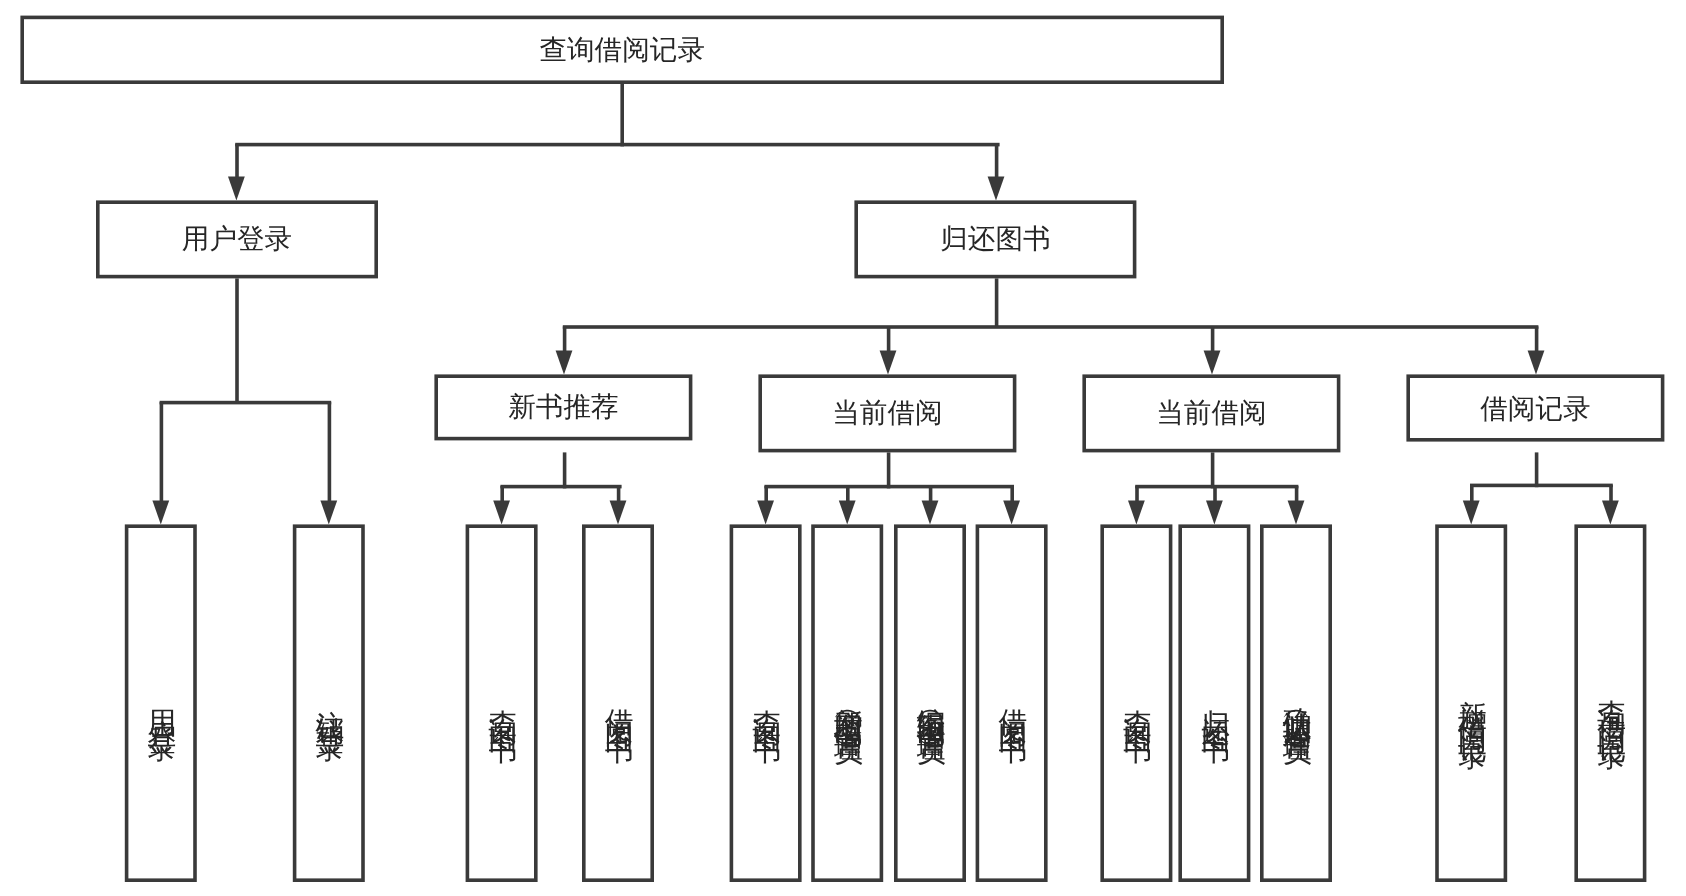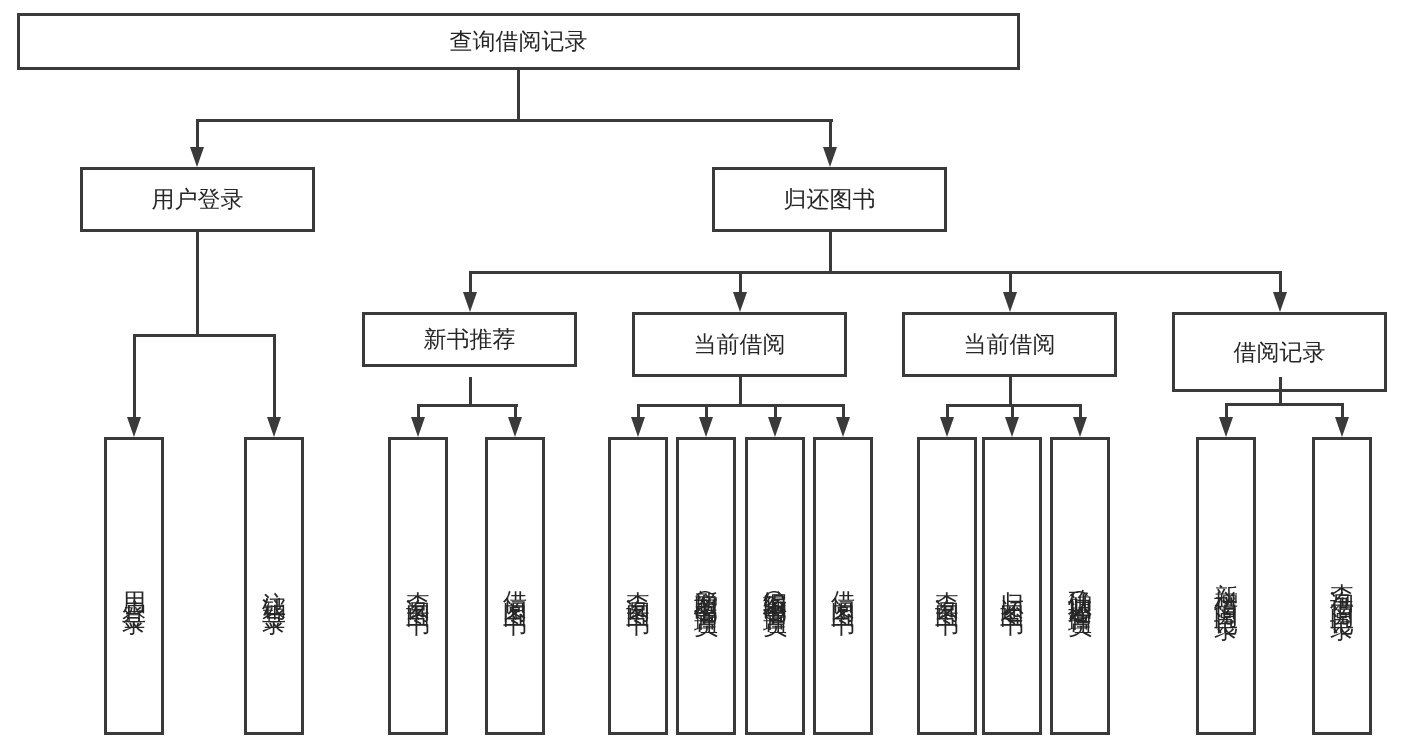--- a/index.html
+++ b/index.html
@@ -96,21 +96,21 @@
 
   <div class="box" style="left:362px;top:312px;width:215px;height:55px">
     <span>新书推荐</span>
   </div>
   <div class="box" style="left:632px;top:312px;width:215px;height:65px">
     <span>当前借阅</span>
   </div>
   <div class="box" style="left:902px;top:312px;width:215px;height:65px">
     <span>当前借阅</span>
   </div>
-  <div class="box" style="left:1172px;top:312px;width:215px;height:80px">
+  <div class="box" style="left:1172px;top:312px;width:215px;height:56px">
     <span>借阅记录</span>
   </div>
 
   <div class="v" style="left:469px;top:377px;height:30px"></div>
   <div class="h" style="left:417px;top:404px;width:101px"></div>
   <div class="v" style="left:417px;top:405px;height:14px"></div>
   <div class="arrow" style="left:411px;top:417px"></div>
   <div class="v" style="left:514px;top:405px;height:14px"></div>
   <div class="arrow" style="left:508px;top:417px"></div>
 

